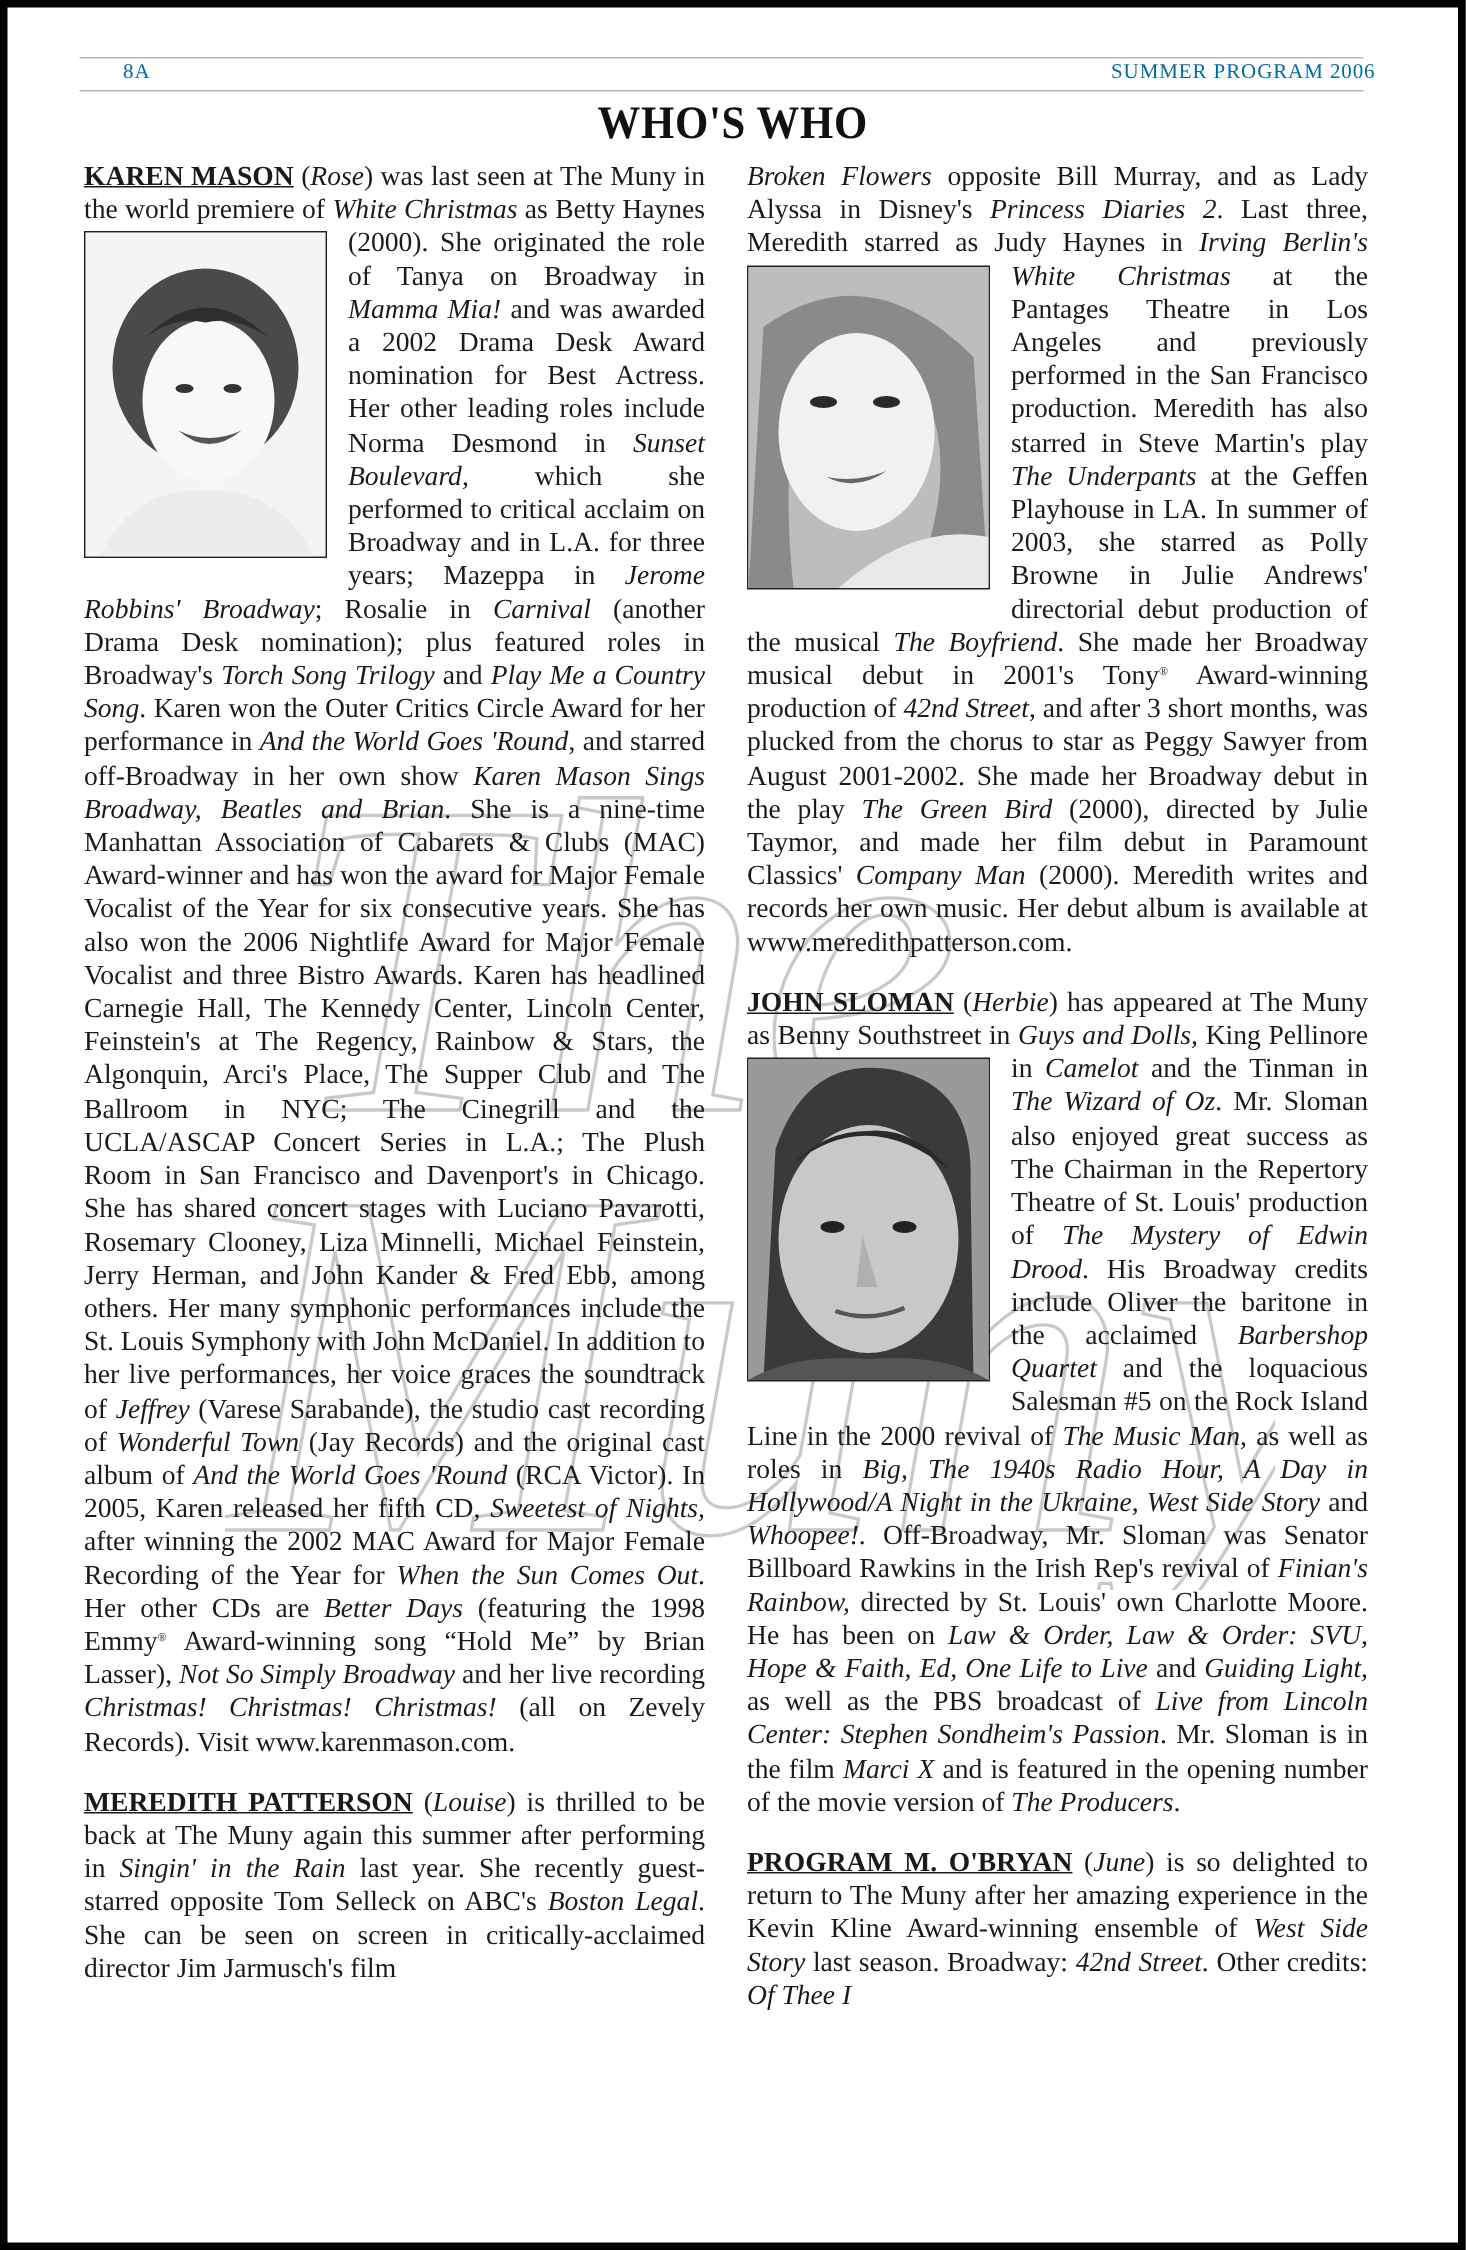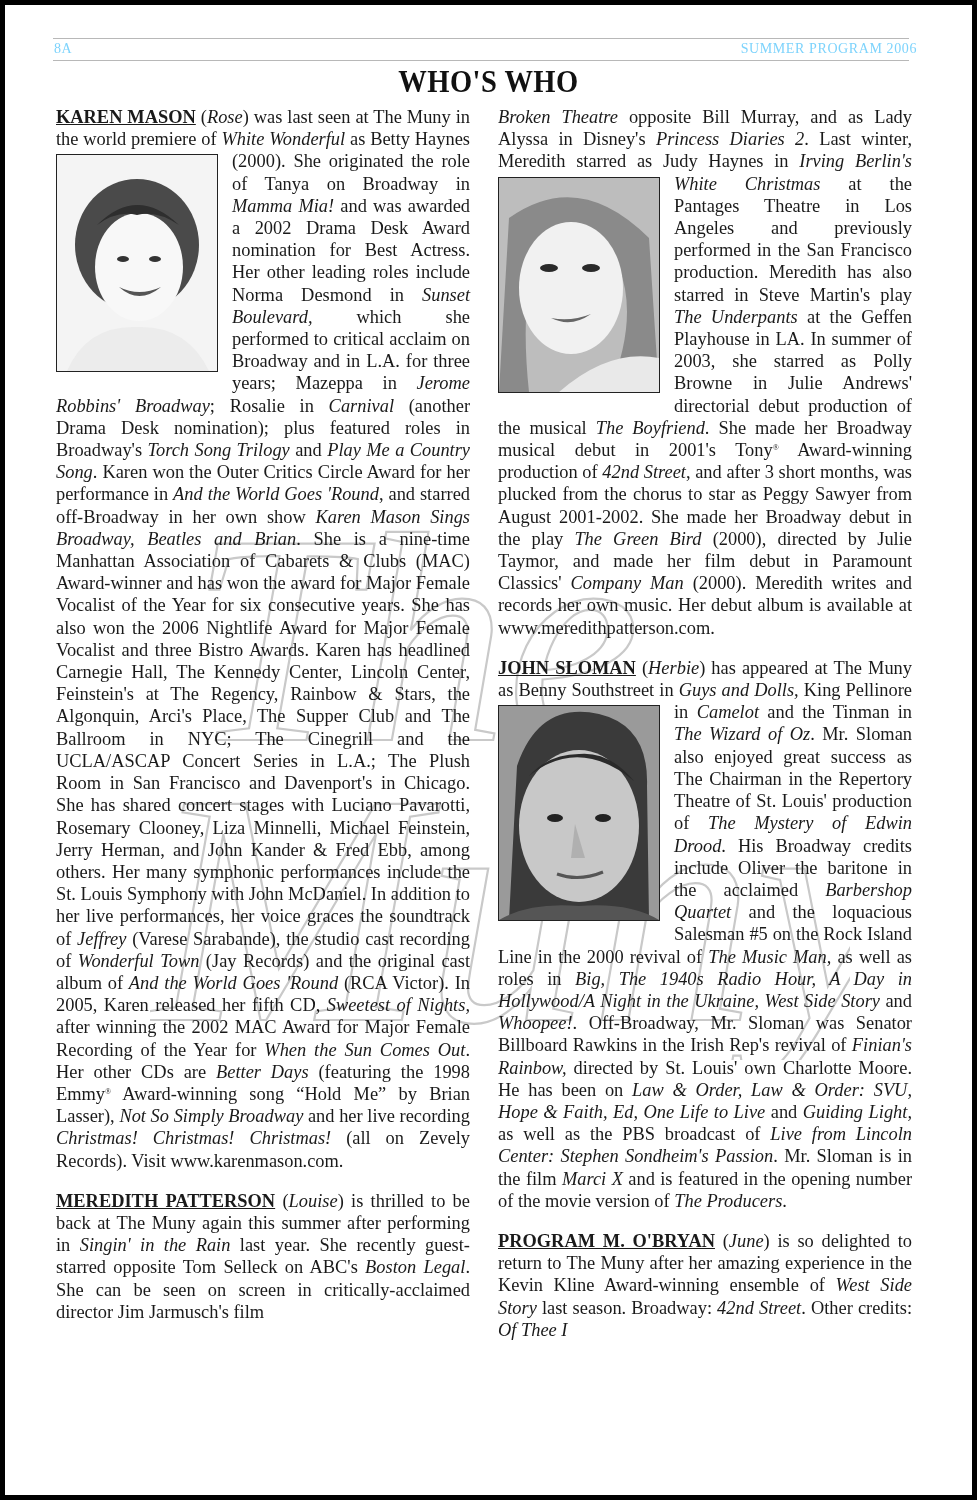--- a/index.html
+++ b/index.html
@@ -10,21 +10,21 @@
   }
   .page {
     position: absolute; left: 0; top: 0; width: 977px; height: 1500px;
     font-family: "Liberation Serif", "DejaVu Serif", serif;
     color: #1a1a1a;
   }
   .rule { position: absolute; left: 53px; width: 856px; height: 0; border-top: 1px solid #b8b8b8; }
   .rule.r1 { top: 38px; }
   .rule.r2 { top: 60px; }
   .folio {
-    position: absolute; top: 41px; font-size: 14px; letter-spacing: 0.6px; color: #7dd3fc;
+    position: absolute; top: 41px; font-size: 14px; letter-spacing: 0.6px; color: #0369a1; margin-left: 28px;
   }
   .folio.left { left: 54px; }
   .folio.right { right: 60px; }
   .title {
     position: absolute; top: 64px; left: 0; width: 977px; text-align: center;
     font-size: 31px; font-weight: bold; letter-spacing: 0.5px; color: #111;
     font-family: "Liberation Serif", serif;
     transform: scaleX(0.92);
   }
   .col {
@@ -69,21 +69,21 @@
   <svg class="watermark" viewBox="0 0 700 560">
     <g fill="none" stroke="#c9c9c9" stroke-width="2.2" font-family="Liberation Serif, serif" font-style="italic">
       <text x="40" y="240" font-size="300">The</text>
       <text x="0" y="520" font-size="330">Muny</text>
     </g>
   </svg>
 
   <div class="col left">
     <p>
       <span class="name">KAREN MASON</span>
-      (<i>Rose</i>)<span> was last seen at The Muny in the world premiere of </span><i>White Wonderful</i>
+      (<i>Rose</i>)<span> was last seen at The Muny in the world premiere of </span><i>White Christmas</i>
       <span class="photo karen">
         <svg width="160" height="216" viewBox="0 0 160 216">
           <rect width="160" height="216" fill="#f4f4f4"></rect>
           <ellipse cx="80" cy="90" rx="62" ry="66" fill="#4a4a4a"></ellipse>
           <ellipse cx="82" cy="112" rx="44" ry="54" fill="#f8f8f8"></ellipse>
           <path d="M40 70 Q80 30 122 70 Q100 55 80 60 Q60 55 40 70Z" fill="#2e2e2e"></path>
           <ellipse cx="66" cy="104" rx="6" ry="3" fill="#333"></ellipse>
           <ellipse cx="98" cy="104" rx="6" ry="3" fill="#333"></ellipse>
           <path d="M62 132 Q82 150 104 132 Q82 142 62 132Z" fill="#555"></path>
           <path d="M10 216 Q30 170 80 172 Q130 170 152 216Z" fill="#ececec"></path>
@@ -92,21 +92,21 @@
     </p>
 
     <p>
       <span class="name">MEREDITH PATTERSON</span>
       (<i>Louise</i>)<span> is thrilled to be back at The Muny again this summer after performing in </span><i>Singin' in the Rain</i><span> last year. She recently guest-starred opposite Tom Selleck on ABC's </span><i>Boston Legal</i><span>. She can be seen on screen in critically-acclaimed director Jim Jarmusch's film </span>
     </p>
   </div>
 
   <div class="col right">
     <p>
-      <i>Broken Theatre</i><span> opposite Bill Murray, and as Lady Alyssa in Disney's </span><i>Princess Diaries 2</i><span>. Last winter, Meredith starred as Judy Haynes in </span>
+      <i>Broken Flowers</i><span> opposite Bill Murray, and as Lady Alyssa in Disney's </span><i>Princess Diaries 2</i><span>. Last three, Meredith starred as Judy Haynes in </span>
       <span class="photo meredith">
         <svg width="160" height="214" viewBox="0 0 160 214">
           <rect width="160" height="214" fill="#cfcfcf"></rect>
           <path d="M0 0 L160 0 L160 214 L0 214Z" fill="#bdbdbd"></path>
           <path d="M10 40 Q80 -10 150 60 L160 214 L110 214 Q140 140 120 90 Q90 40 40 70 Q20 120 30 214 L0 214Z" fill="#8a8a8a"></path>
           <ellipse cx="72" cy="110" rx="52" ry="66" fill="#f1f1f1"></ellipse>
           <ellipse cx="50" cy="90" rx="9" ry="4" fill="#2a2a2a"></ellipse>
           <ellipse cx="92" cy="90" rx="9" ry="4" fill="#2a2a2a"></ellipse>
           <path d="M52 140 Q72 150 92 136 Q72 144 52 140Z" fill="#666"></path>
           <path d="M60 214 Q110 170 160 180 L160 214Z" fill="#e9e9e9"></path>

